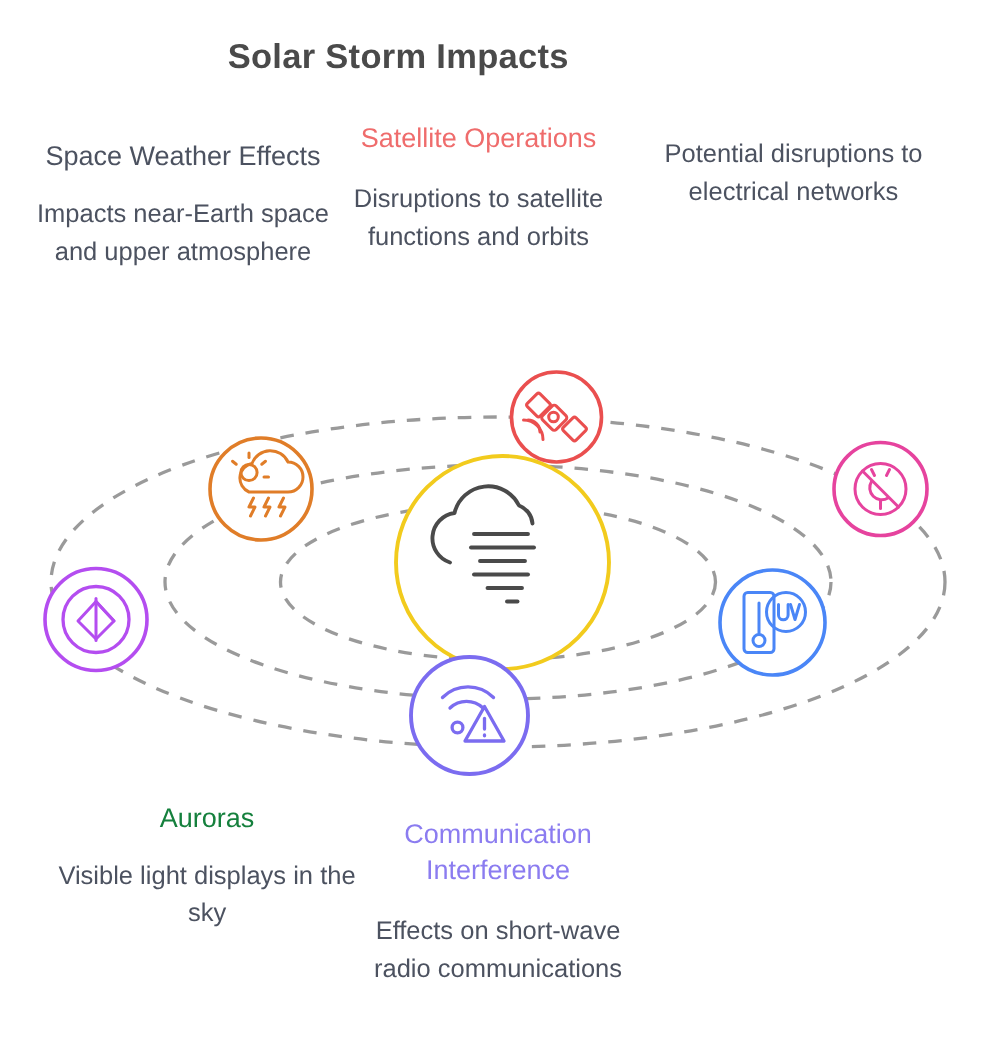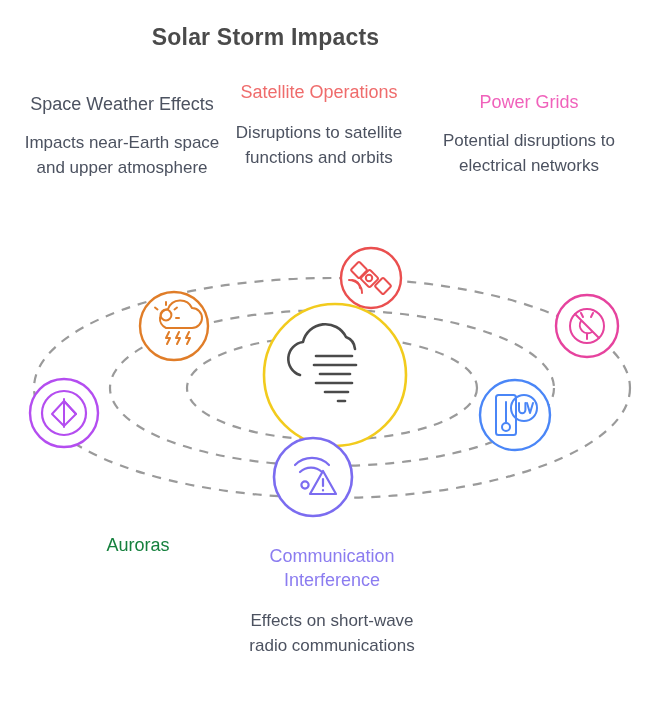--- a/index.html
+++ b/index.html
@@ -77,21 +77,20 @@
   <div class="topic-heading" style="color:#4c5260">Space Weather Effects</div>
   <div class="topic-body">Impacts near-Earth space and upper atmosphere</div>
 </div>
 
 <div class="topic t-sat">
   <div class="topic-heading" style="color:#ef6c6c">Satellite Operations</div>
   <div class="topic-body">Disruptions to satellite functions and orbits</div>
 </div>
 
 <div class="topic t-power">
-  <div class="topic-heading" style="color:#f062bb">Power Grids</div>
   <div class="topic-body">Potential disruptions to electrical networks</div>
 </div>
 
 <div id="diagram">
 <svg width="664" height="292" viewBox="0 0 664 292" xmlns="http://www.w3.org/2000/svg">
 
   <g fill="none" stroke="#9a9a9a" stroke-width="2.2" stroke-dasharray="9 8" stroke-linecap="butt">
     <ellipse cx="332" cy="150" rx="298" ry="110"></ellipse>
     <ellipse cx="332" cy="150" rx="222" ry="78"></ellipse>
     <ellipse cx="332" cy="150" rx="145" ry="52"></ellipse>
@@ -181,20 +180,21 @@
       <path d="M519 165 v7 a3.2 3.2 0 0 0 6.4 0 v-7"></path>
       <path d="M527 165 l3 10 l3 -10"></path>
     </g>
   </g>
 
 </svg>
 </div>
 
 <div class="topic b-aurora">
   <div class="topic-heading" style="color:#15803d">Auroras</div>
+  <div class="topic-body">Visible light displays in the sky</div>
 </div>
 
 <div class="topic b-comm">
   <div class="topic-heading" style="color:#8b7cf0">Communication Interference</div>
   <div class="topic-body">Effects on short-wave radio communications</div>
 </div>
 
 <div class="topic b-rad">
 </div>
 

